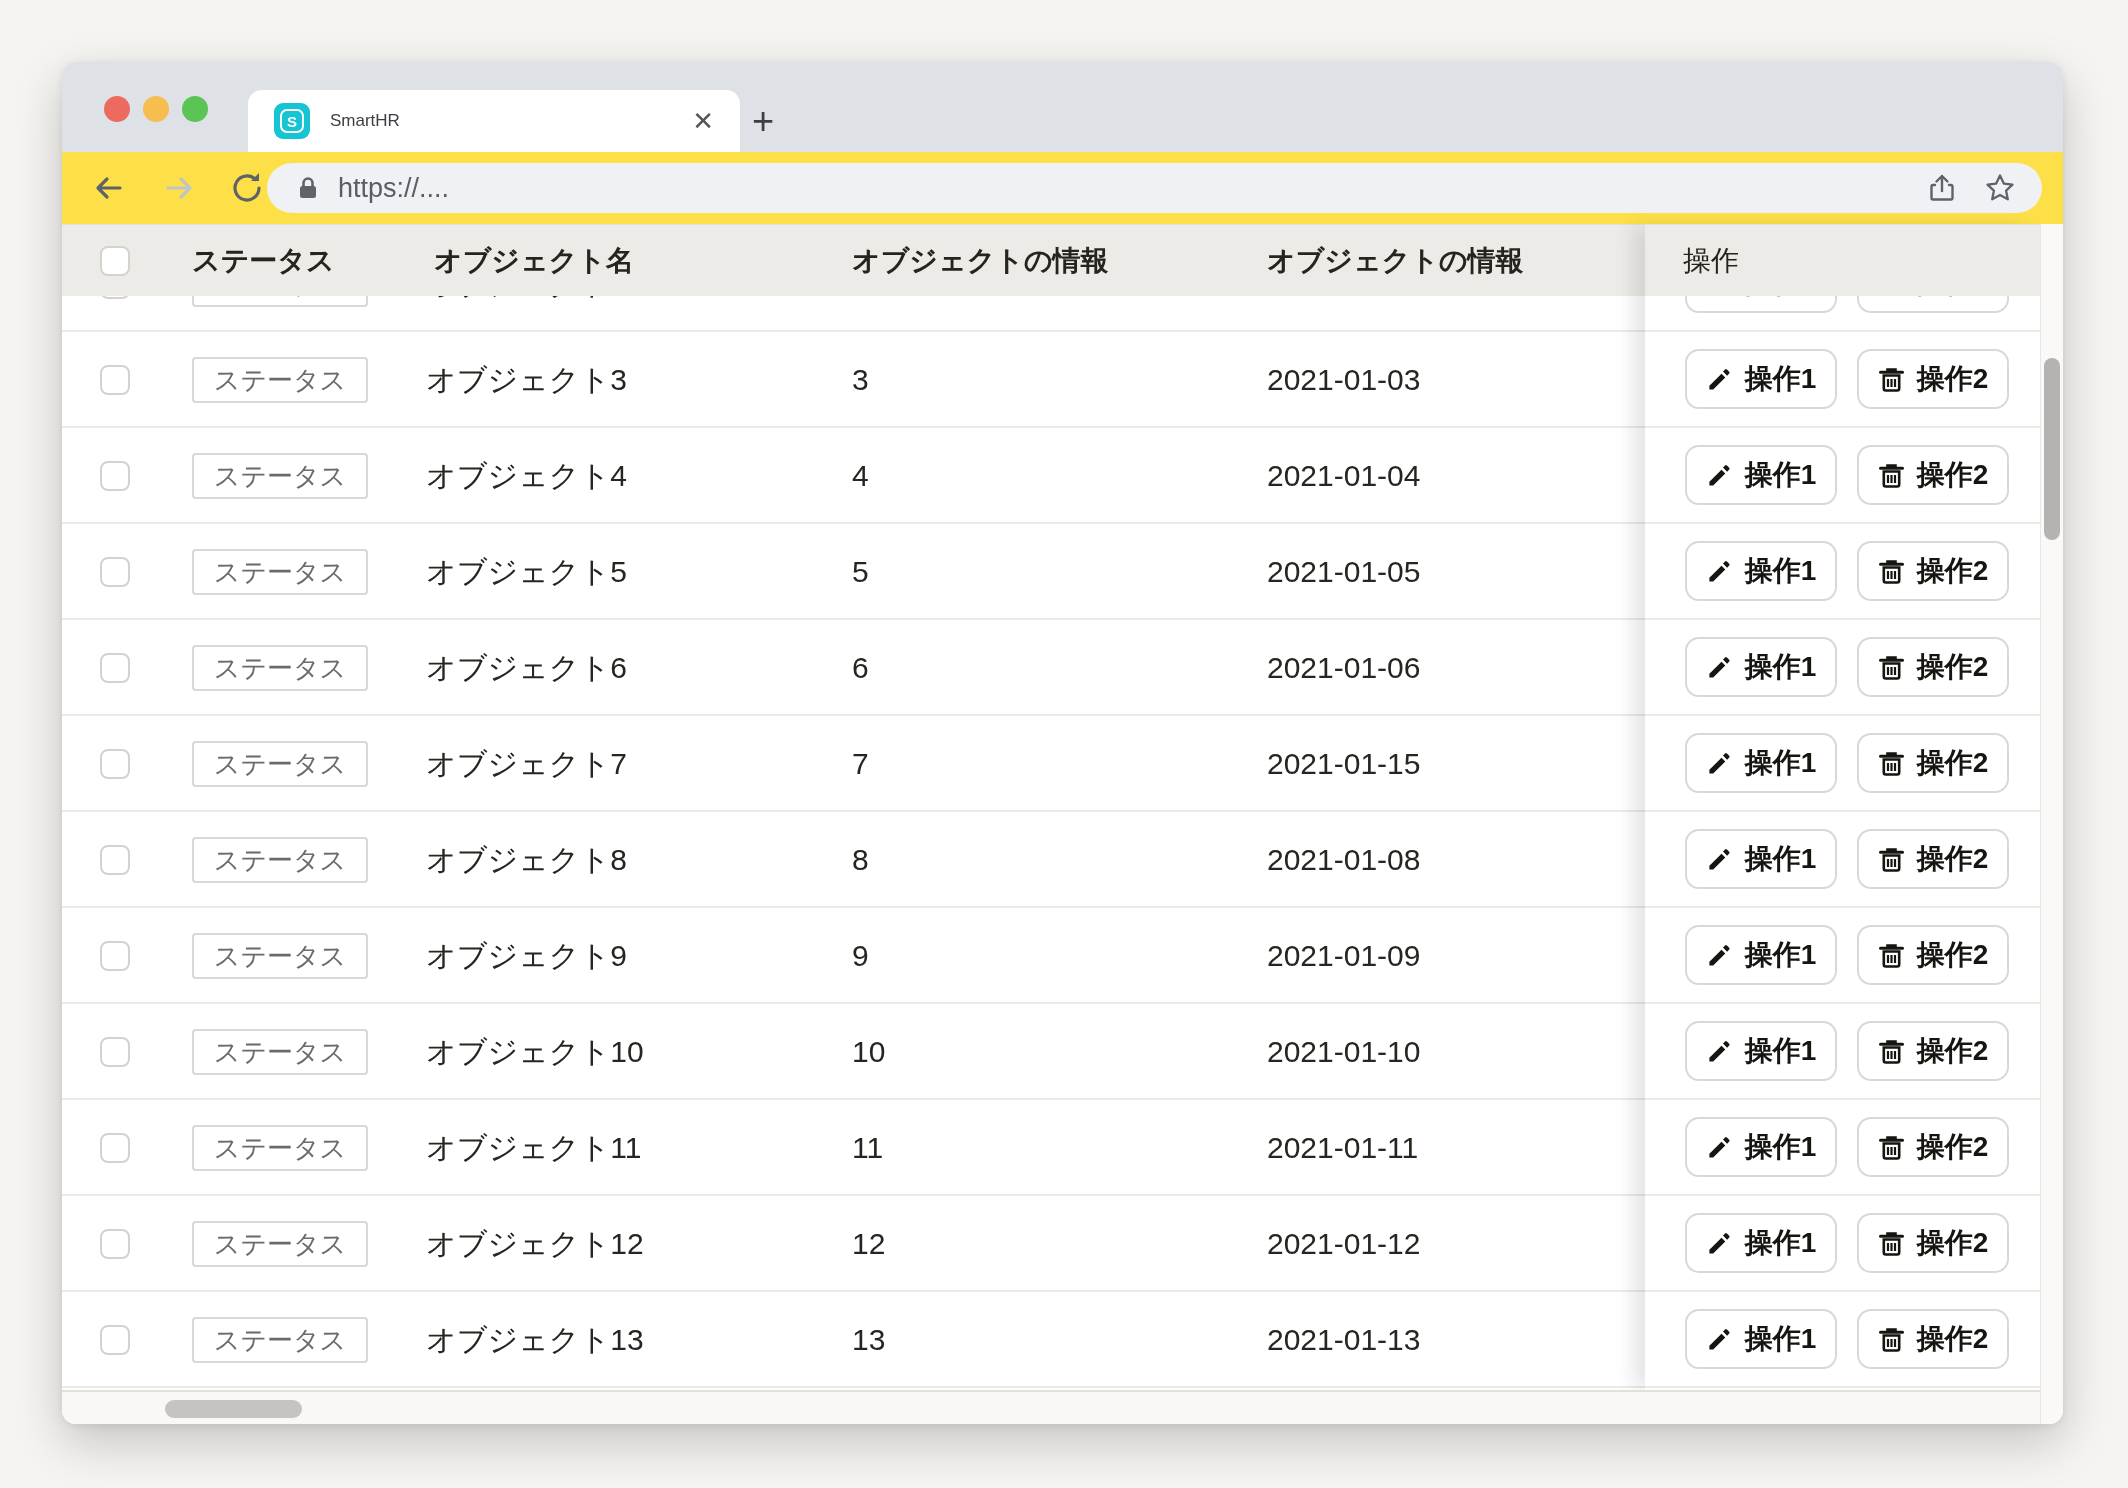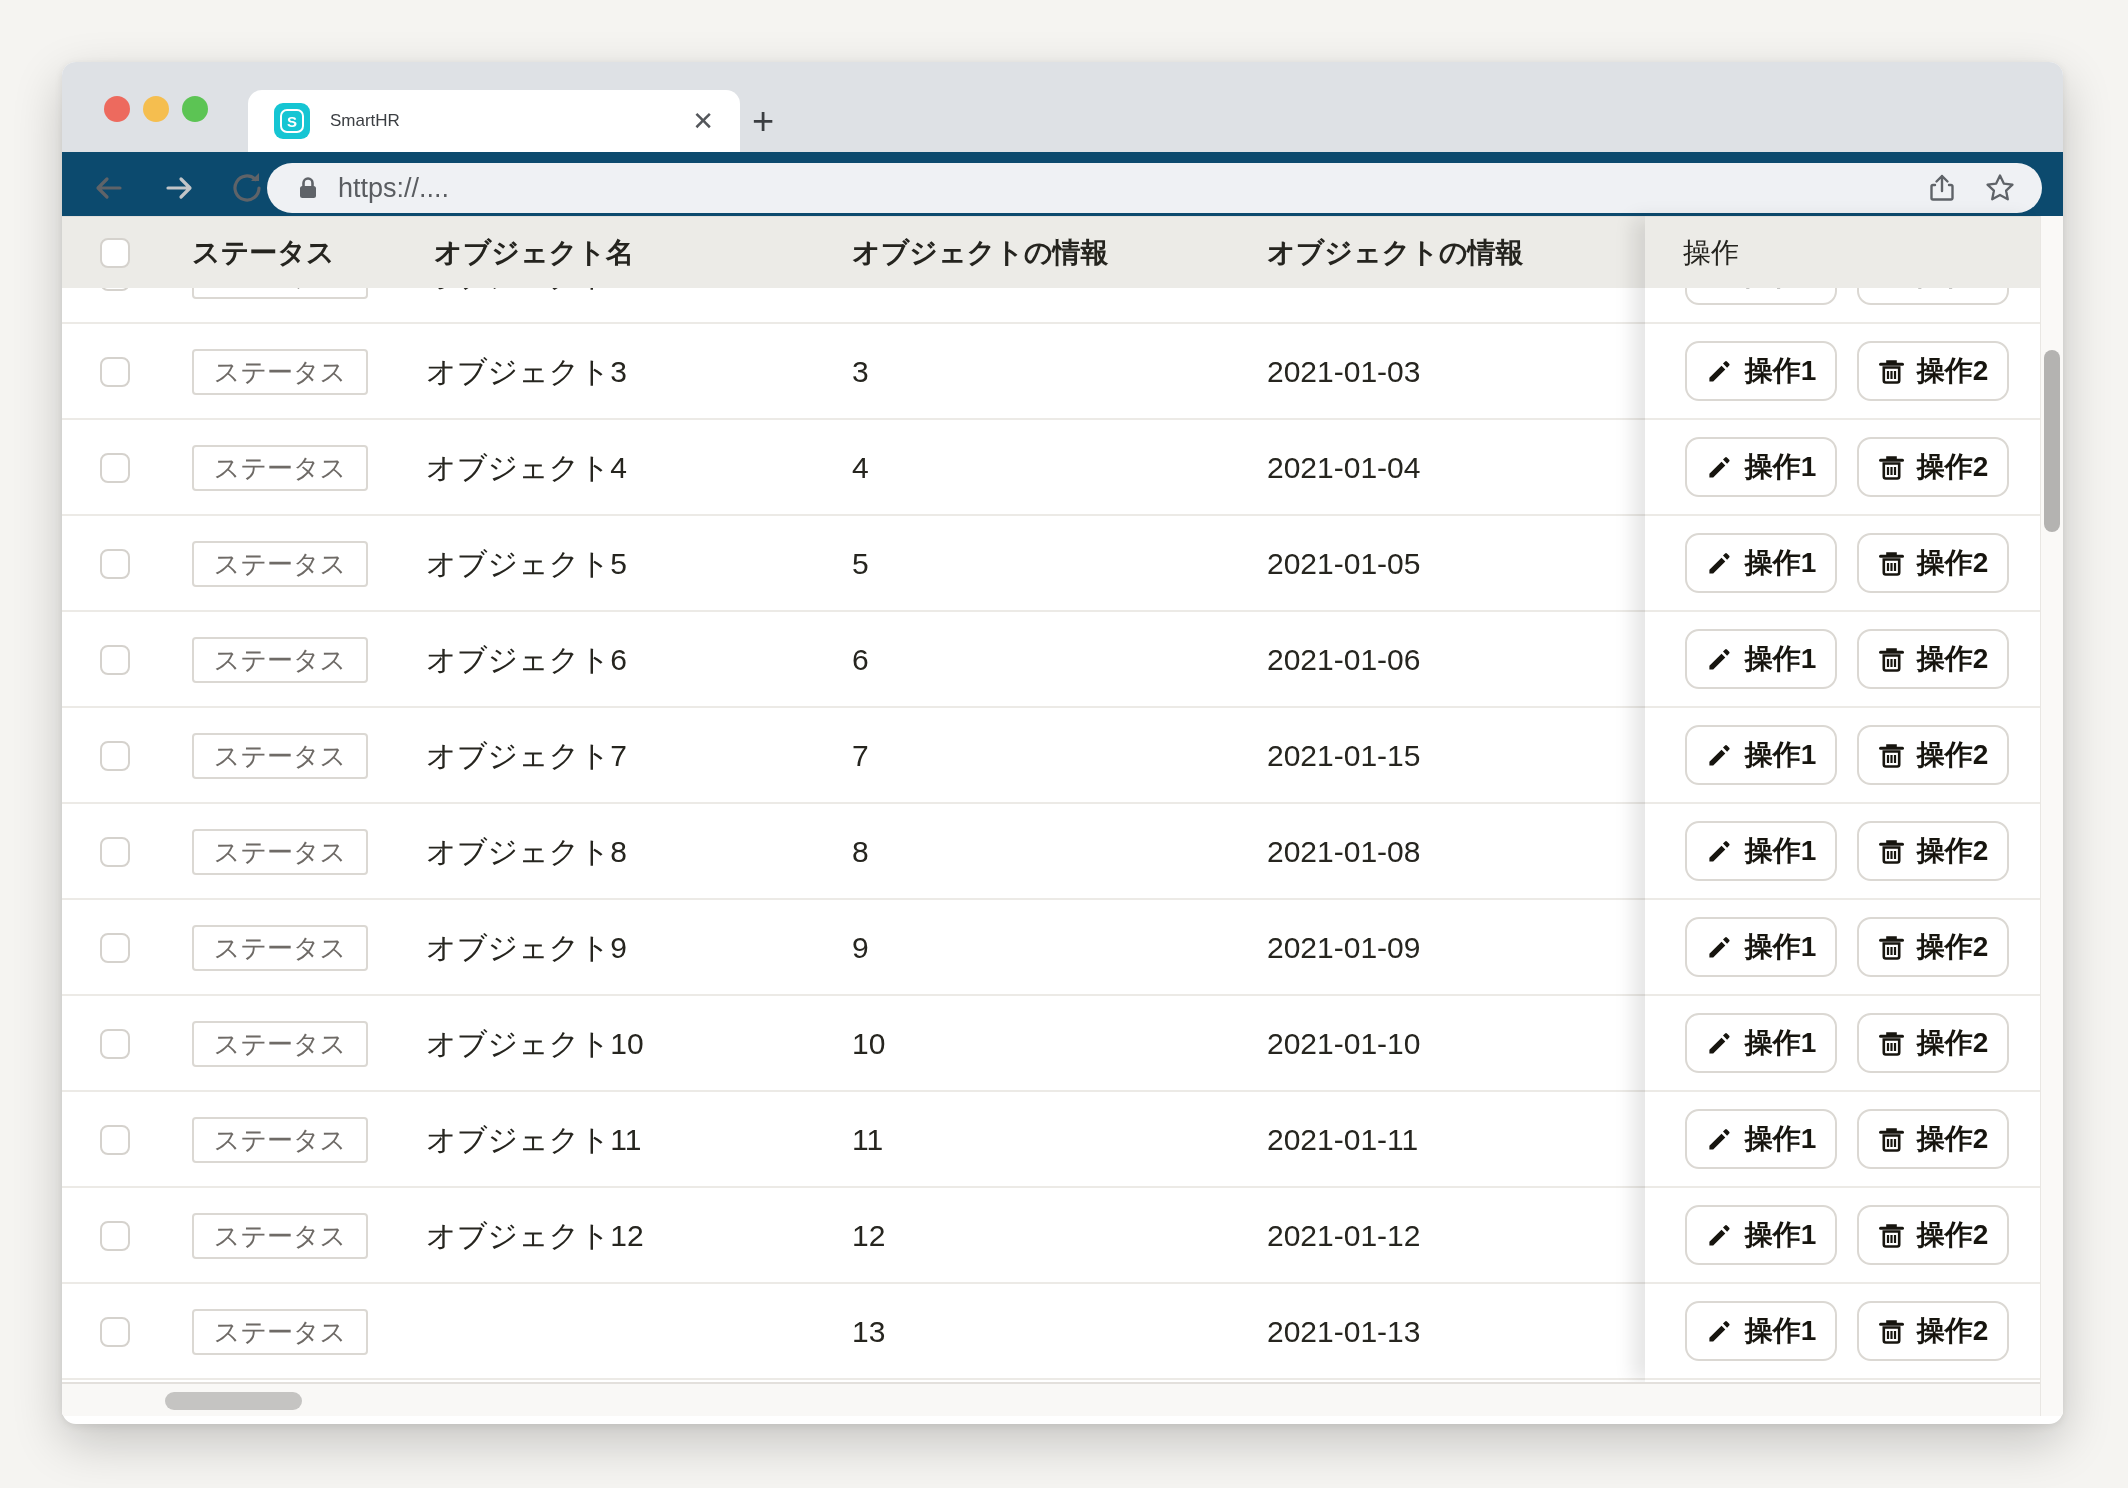--- a/index.html
+++ b/index.html
@@ -33,21 +33,21 @@
     display:flex; align-items:center; justify-content:center;
     color:#fff; font-size:15px; font-weight:700; line-height:1;
   }
   .tab-title { margin-left:20px; font-size:17px; color:#3B3E42; flex:1 1 auto; }
   .tab-close { font-size:26px; color:#54575B; line-height:1; cursor:default; }
   .newtab {
     position:absolute; left:690px; top:40px; font-size:38px; color:#3B3E42;
     line-height:1; font-weight:400;
   }
   
-  .navbar { position:relative; height:64px; background:#0c4a6e; }
+  .navbar { position:relative; height:72px; background:#fde047; }
   .nav-icon { position:absolute; top:17px; width:38px; height:38px; }
   .nav-back { left:28px; } .nav-fwd { left:98px; } .nav-reload { left:166px; }
   .urlbar {
     position:absolute; left:205px; top:11px; width:1775px; height:50px;
     border-radius:25px; background:#EFF1F4; display:flex; align-items:center;
   }
   .lock-icon { margin-left:28px; width:26px; height:26px; flex:0 0 auto; }
   .url-text { margin-left:17px; font-size:27px; color:#5A5D61; }
   .urlbar-actions { position:absolute; right:26px; top:0; height:50px; display:flex; align-items:center; gap:26px; }
   .action-icon { width:32px; height:32px; }
@@ -277,20 +277,21 @@
       <div class="cell c-name">オブジェクト12</div>
       <div class="cell c-info1">12</div>
       <div class="cell c-info2">2021-01-12</div>
     </div>
   </div>
 
   <div class="row">
     <div class="row-inner">
       <div class="checkbox"></div>
       <div class="chip">ステータス</div>
+      <div class="cell c-name">オブジェクト13</div>
       <div class="cell c-info1">13</div>
       <div class="cell c-info2">2021-01-13</div>
     </div>
   </div>
 </div>
 
     <div class="ops-col">
       <div class="ops-head">
         <div class="hlabel">操作</div>
       </div>

